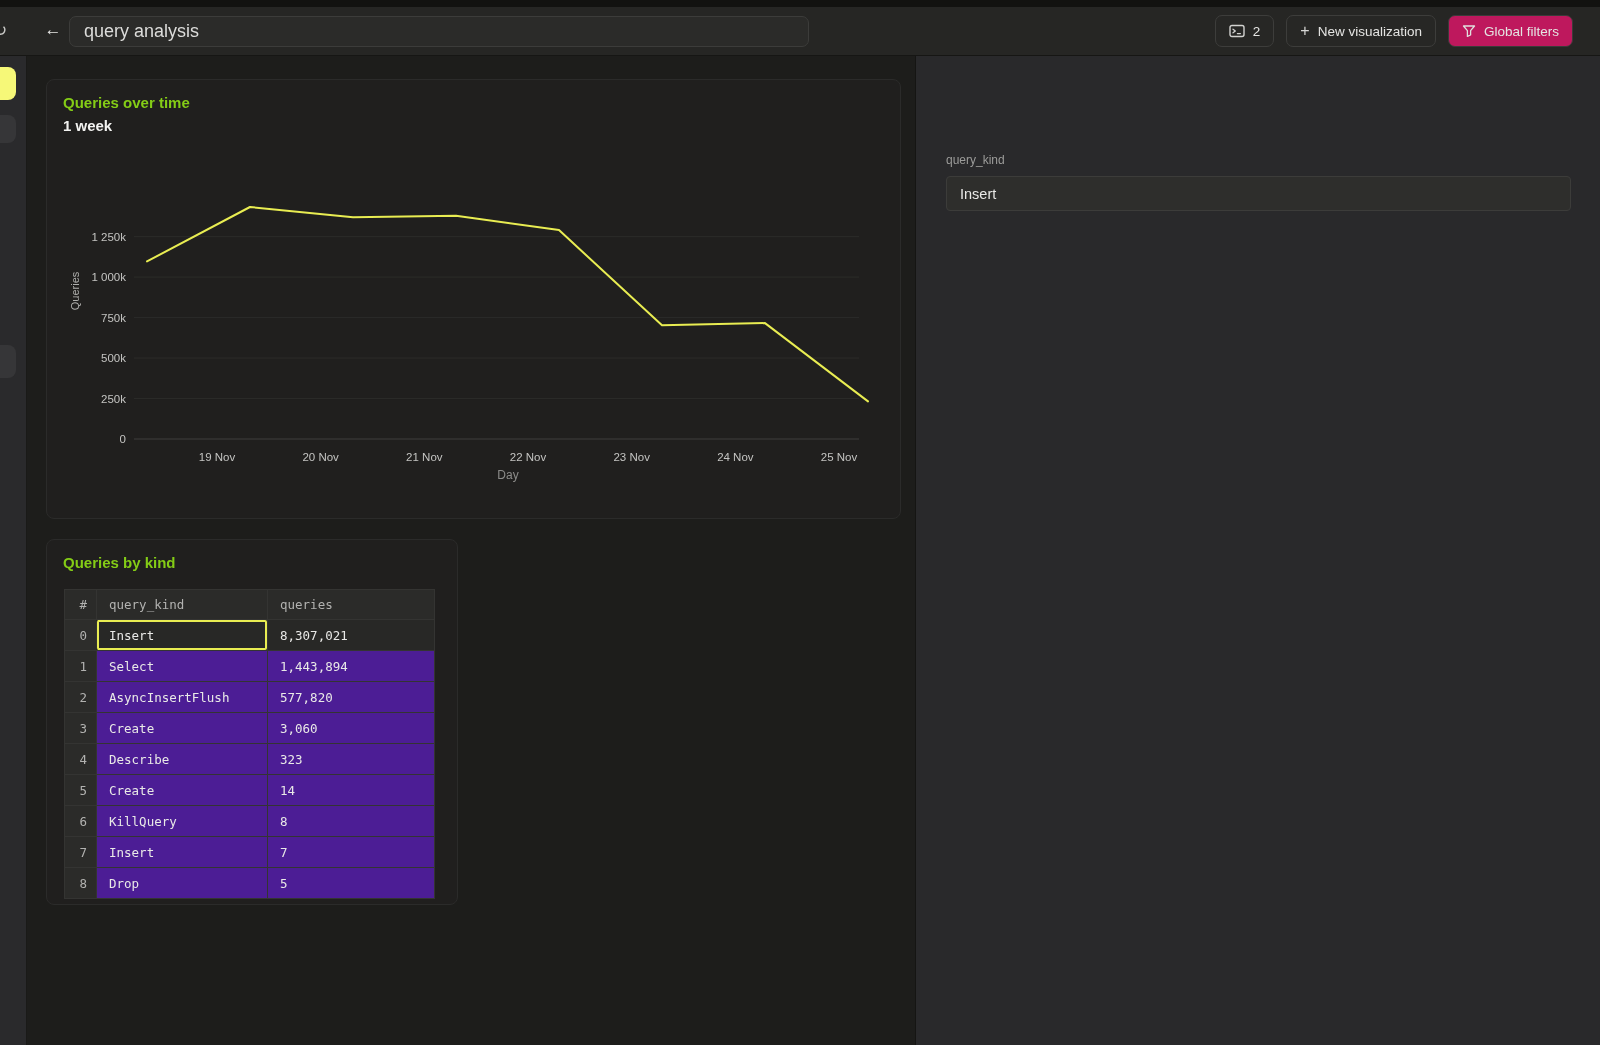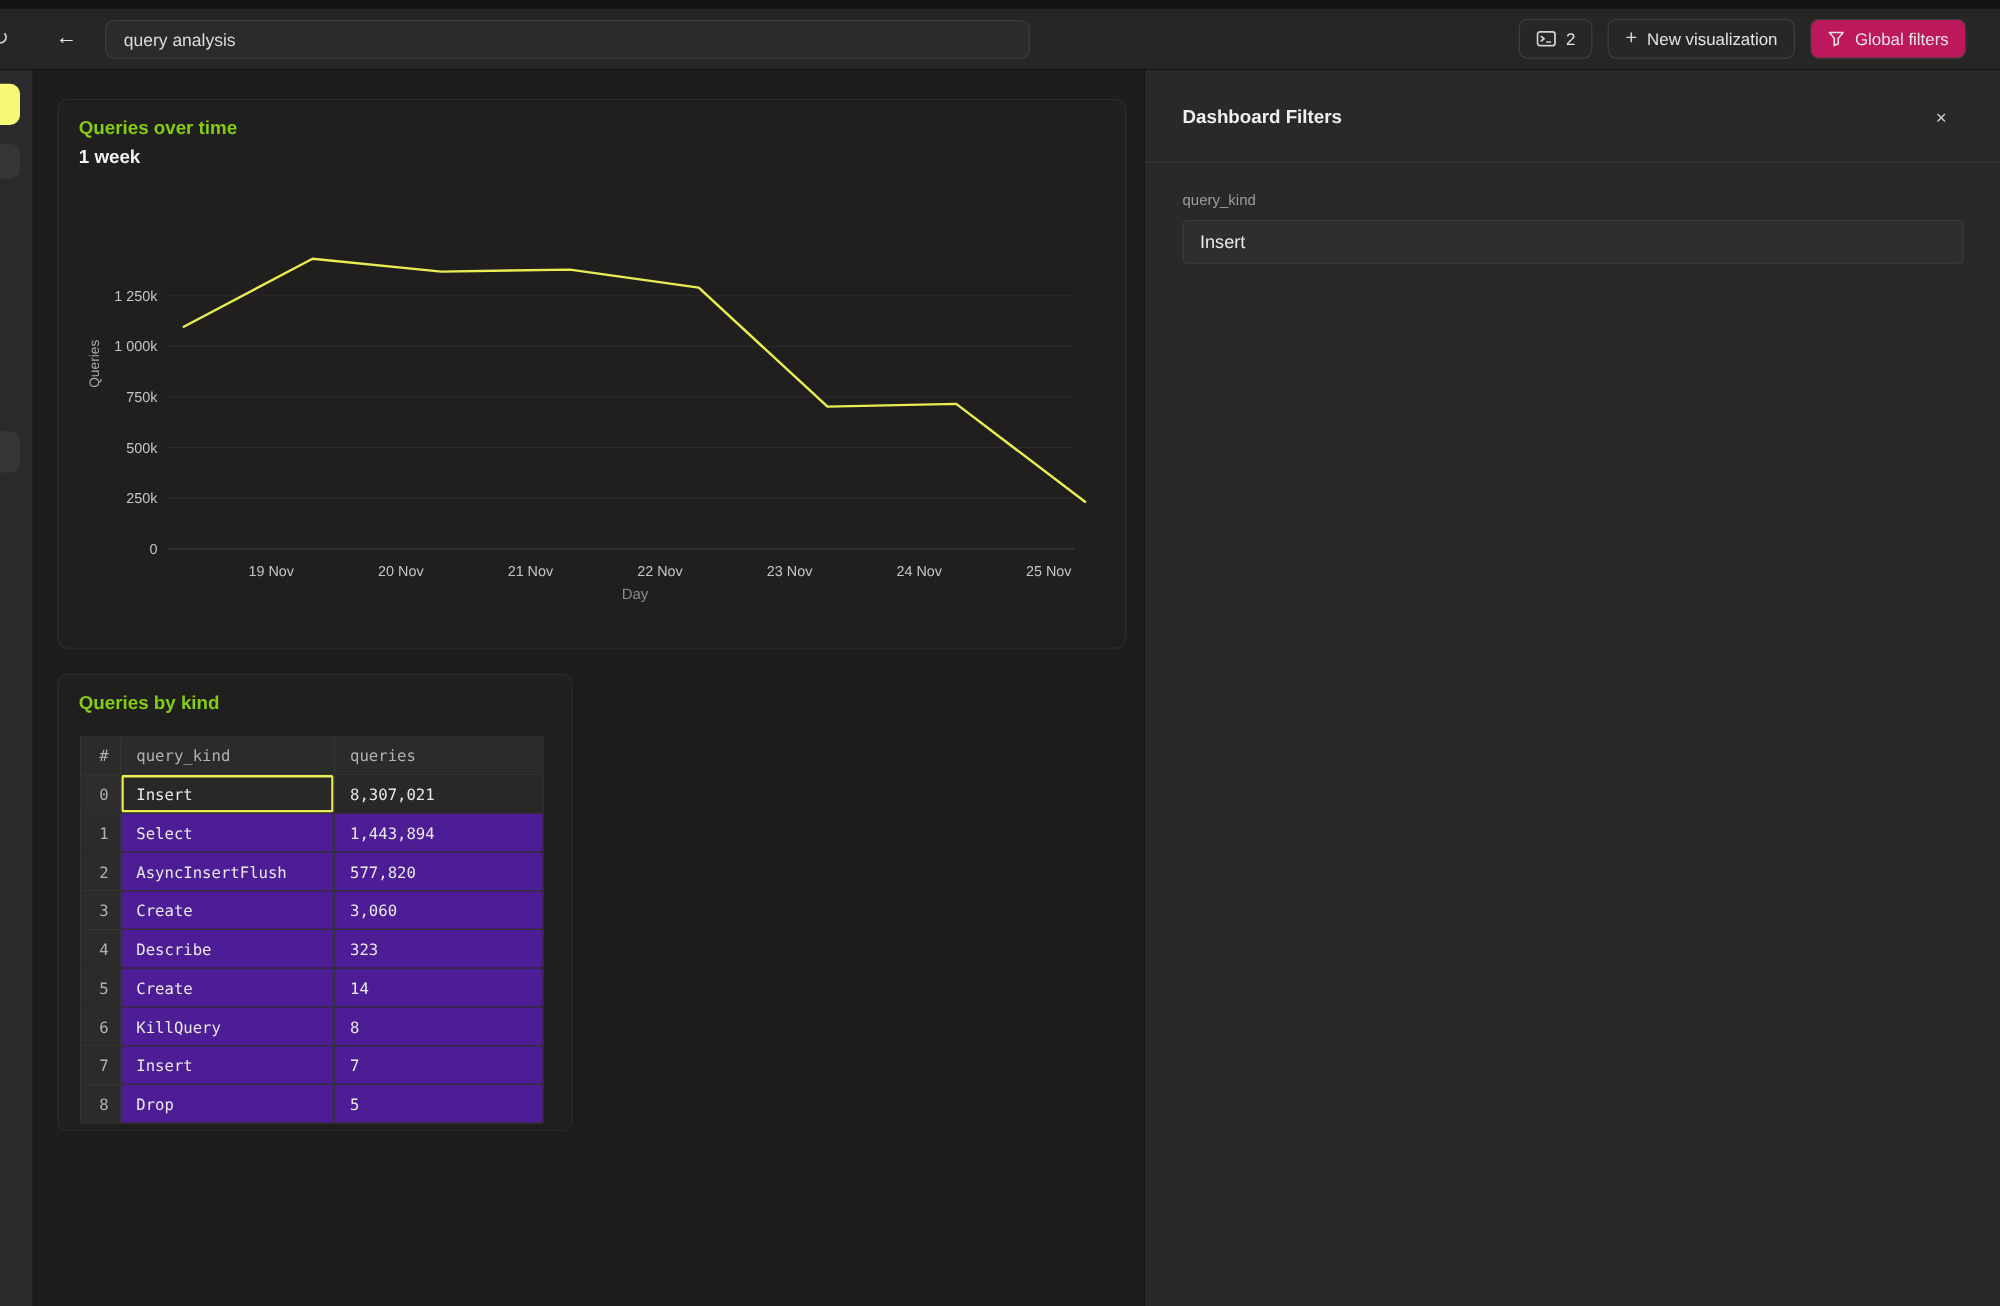--- a/index.html
+++ b/index.html
@@ -7,23 +7,23 @@
     font-family: "Liberation Sans", sans-serif; color: #eaeae8; }
 
   
   .top-strip { position: absolute; left: 0; top: 0; width: 1600px; height: 7px; background: #121210; }
   .topbar { position: absolute; left: 0; top: 7px; width: 1600px; height: 49px;
     background: #262624; border-bottom: 1px solid #161614; display: flex; align-items: center; }
   .refresh-wrap { position: absolute; left: -7px; top: 13px; width: 22px; height: 24px;
     overflow: hidden; color: #c8c8c6; font-size: 17px; }
   .back-btn { position: absolute; left: 40px; top: 10px; width: 26px; height: 26px;
     display: flex; align-items: center; justify-content: center; font-size: 17px; color: #e6e6e4; cursor: pointer; }
-  .title-input { position: absolute; left: 84px; top: 9px; width: 740px; height: 31px;
+  .title-input { position: absolute; left: 69px; top: 9px; width: 740px; height: 31px;
     background: #2b2b29; border: 1px solid #3c3c3a; border-radius: 7px; color: #dcdcda;
-    font-size: 14px; padding: 0 14px; font-family: "Liberation Sans", sans-serif; outline: none; }
+    font-size: 18px; padding: 0 14px; font-family: "Liberation Sans", sans-serif; outline: none; }
   .topbar-right { position: absolute; right: 27px; top: 8px; display: flex; gap: 12px; }
   .tb-btn { height: 32px; display: flex; align-items: center; gap: 8px; padding: 0 13px;
     border: 1px solid #3d3d3b; border-radius: 7px; background: #272725; font-size: 13.5px;
     color: #e4e4e2; cursor: pointer; white-space: nowrap; }
   .tb-btn.filled { background: #be185d; border-color: #3b3b39; }
   .tb-btn svg { display: block; }
   .plus-glyph { font-size: 16px; color: #d8d8d6; line-height: 1; margin-top: -1px; }
 
   
   .sidebar { position: absolute; left: 0; top: 56px; width: 27px; height: 989px;
@@ -193,19 +193,15 @@
           <div class="tcell idx">8</div>
           <div class="tcell">Drop</div>
           <div class="tcell">5</div>
         </div>
       </div>
   </div>
 
 </div>
 
 <div class="panel">
-  <div class="panel-header">
-    <div class="panel-title">Dashboard Filters</div>
-    <div class="panel-close">×</div>
-  </div>
   <div class="field-label">query_kind</div>
   <input class="field-input" value="Insert" style="">
 </div>
 
 </body></html>

